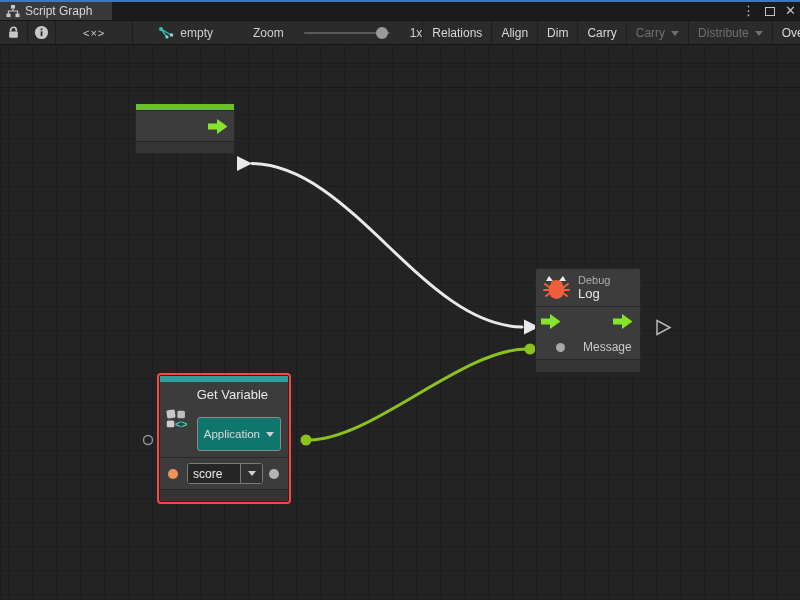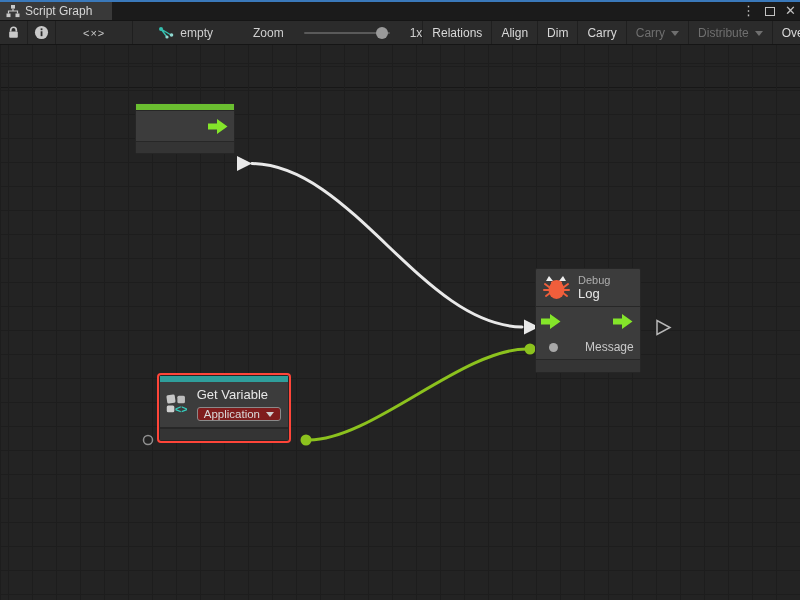--- a/index.html
+++ b/index.html
@@ -62,27 +62,27 @@
 
   
   .node-onstart { left:135px; top:58px; width:100px; }
   .node-onstart .ports-row { height:30px; justify-content:flex-end; padding-right:6px; }
   .node-onstart .footer { height:12px; }
 
   
   .node-debuglog { left:535px; top:223px; width:106px; }
   .node-debuglog .node-header { padding:5px 7px; }
   .node-debuglog .ports-row.exec { height:28px; justify-content:space-between; padding:0 7px 0 5px; }
-  .node-debuglog .ports-row.data { height:24px; gap:27px; padding-left:13px; color:#c9c9c9; font-size:12px; }
+  .node-debuglog .ports-row.data { height:24px; gap:18px; padding-left:20px; color:#c9c9c9; font-size:12px; }
   .node-debuglog .footer { height:13px; }
 
   
   .node-getvar { left:159px; top:330px; width:130px; outline:2.5px solid #ff4539; }
   .node-getvar .node-header { padding:5px 7px 6px 6px; }
-  .dropdown { margin-top:5px; height:14px; background:#7f1d1d; border:1px solid #8a8a8a; border-radius:3px;
+  .dropdown { margin-top:15px; height:34px; background:#0f766e; border:1px solid #8a8a8a; border-radius:3px;
               display:flex; align-items:center; gap:6px; padding:0 6px; font-size:11.5px; color:#dadada; }
   .dropdown .caret { width:0; height:0; border-left:4px solid transparent; border-right:4px solid transparent;
                      border-top:5px solid #cfcfcf; }
   .node-getvar .ports-row { height:31px; gap:0; padding:0 9px 0 8px; }
   .score-box { display:flex; margin-left:9px; height:21px; border:1px solid #7a7a7a; border-radius:3px; overflow:hidden; background:#262626; }
   .score-input { width:52px; height:100%; background:#262626; border:0; outline:0; color:#eaeaea;
                  font-size:12px; padding:0 5px; font-family:"Liberation Sans", sans-serif; }
   .score-caret-btn { width:22px; background:#303030; border-left:1px solid #7a7a7a;
                      display:flex; align-items:center; justify-content:center; }
   .score-caret-btn .caret { width:0; height:0; border-left:4px solid transparent; border-right:4px solid transparent;
@@ -234,16 +234,27 @@
       </svg>
       <div>
         <div class="node-title">Get Variable</div>
         <div class="dropdown">
           <span>Application</span>
           <span class="caret"></span>
         </div>
       </div>
     </div>
     <div class="divider"></div>
+    <div class="ports-row">
+      <span class="dot dot-orange"></span>
+      <div class="score-box">
+        <input class="score-input" value="score" style="">
+        <div class="score-caret-btn">
+          <span class="caret"></span>
+        </div>
+      </div>
+      <div class="spacer"></div>
+      <span class="dot dot-gray"></span>
+    </div>
     <div class="footer"></div>
   </div>
 
 </div>
 
 </body></html>

